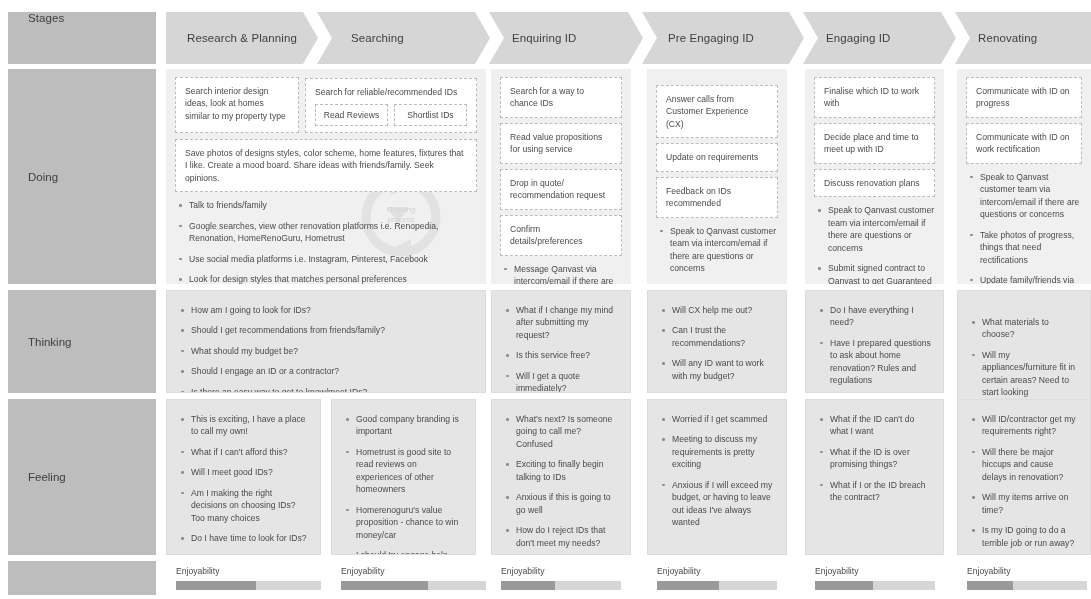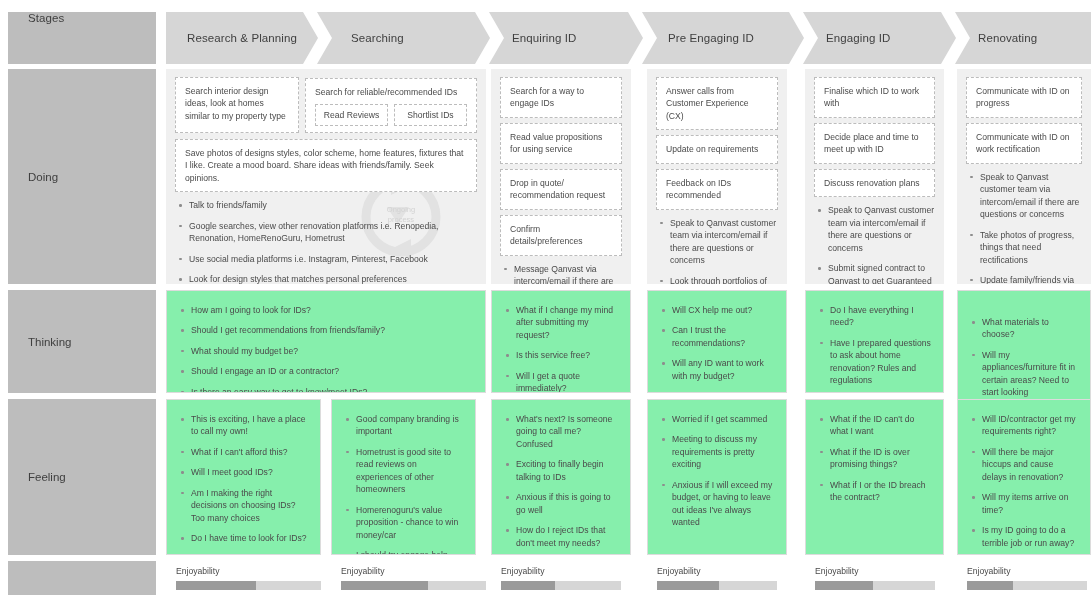--- a/index.html
+++ b/index.html
@@ -108,21 +108,21 @@
     content: "";
     position: absolute;
     left: -8px; top: 5px;
     width: 2.5px; height: 2.5px;
     border-radius: 50%;
     background: #8d8d8d;
   }
 
   
   .cell {
-    background: #86efac;
+    background: #e5e5e5;
     border: 1px solid #dcdcdc;
     position: absolute;
     overflow: hidden;
   }
   .cell ul.bullets { margin-top: 9px; }
 
   
   .watermark {
     position: absolute;
     pointer-events: none;
@@ -264,30 +264,30 @@
       <ul class="bullets">
         <li>Talk to friends/family</li>
         <li>Google searches, view other renovation platforms i.e. Renopedia, Renonation, HomeRenoGuru, Hometrust</li>
         <li>Use social media platforms i.e. Instagram, Pinterest, Facebook</li>
         <li>Look for design styles that matches personal preferences</li>
       </ul>
     </div>
   </div>
 
   <div class="panel" style="left:491px;top:69px;width:140px;height:215px;padding:8px 9px">
-    <div class="card">Search for a way to engage IDs</div>
+    <div class="card">Search for a way to chance IDs</div>
     <div class="card">Read value propositions for using service</div>
     <div class="card">Drop in quote/ recommendation request</div>
     <div class="card">Confirm details/preferences</div>
     <ul class="bullets">
       <li>Message Qanvast via intercom/email if there are questions or concerns</li>
     </ul>
   </div>
 
-  <div class="panel" style="left:647px;top:69px;width:140px;height:215px;padding:8px 9px">
+  <div class="panel" style="left:647px;top:69px;width:140px;height:215px;padding:16px 9px">
     <div class="card">Answer calls from Customer Experience (CX)</div>
     <div class="card">Update on requirements</div>
     <div class="card">Feedback on IDs recommended</div>
     <ul class="bullets">
       <li>Speak to Qanvast customer team via intercom/email if there are questions or concerns</li>
       <li>Look through portfolios of IDs</li>
 
     </ul>
   </div>
 

